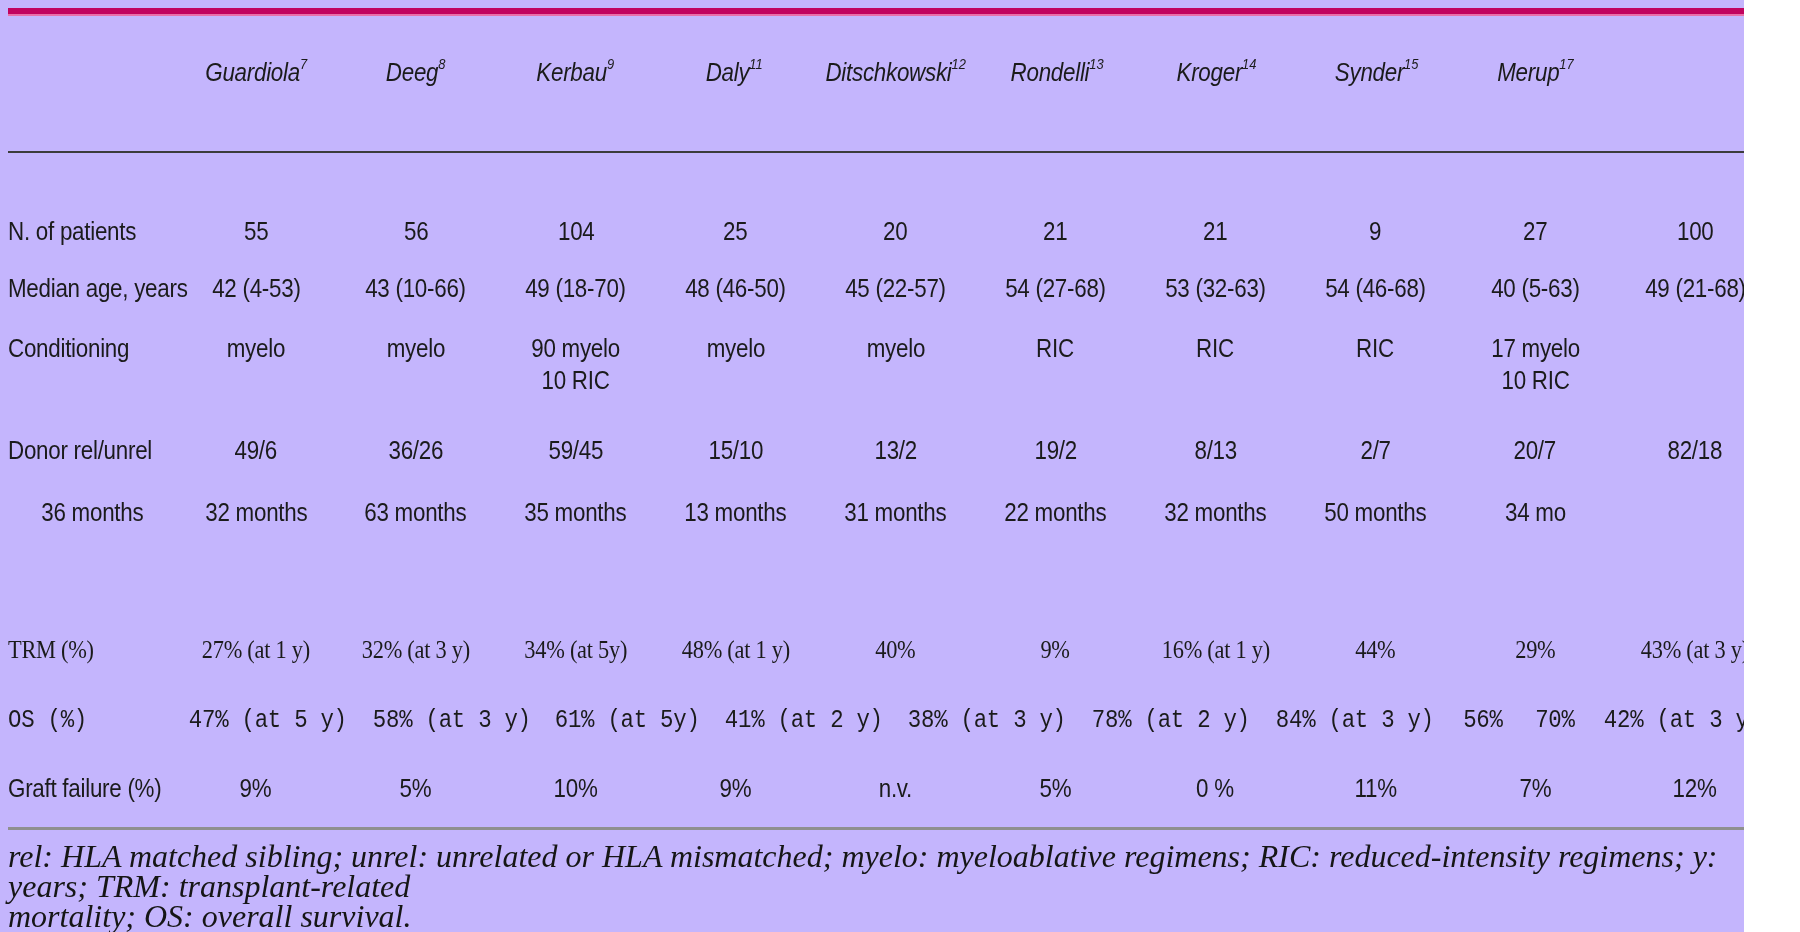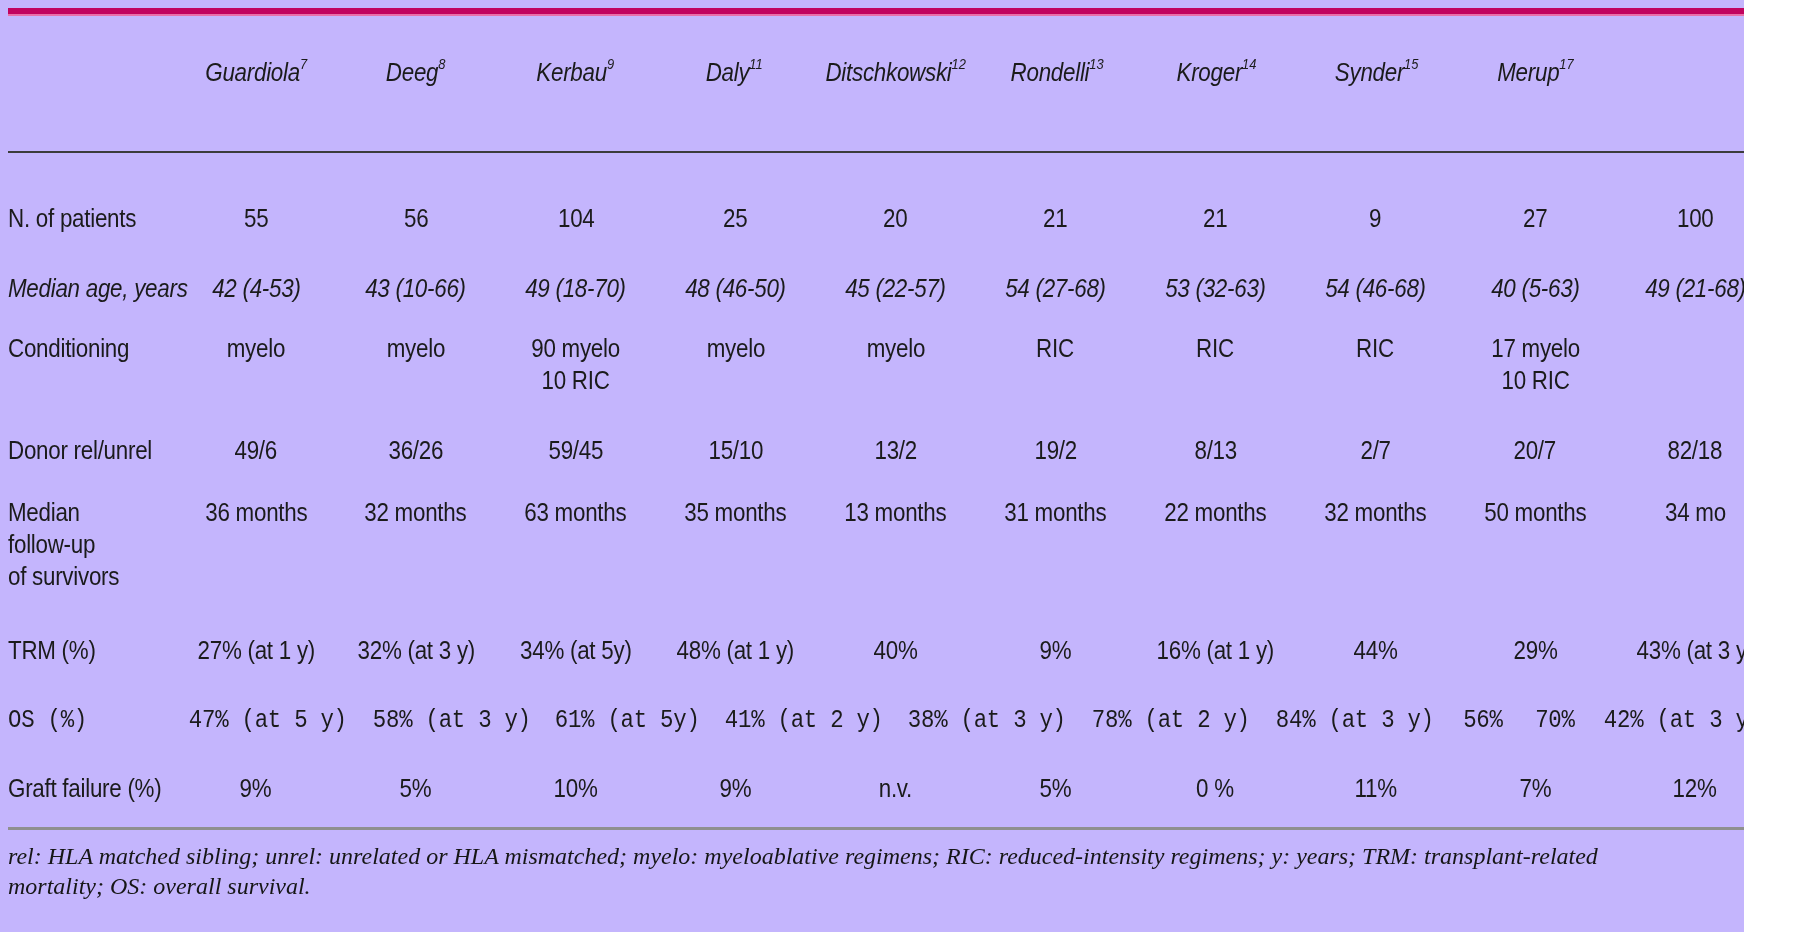--- a/index.html
+++ b/index.html
@@ -16,26 +16,26 @@
 
   .grid-row {
     display:grid;
     grid-template-columns:168px repeat(10, 1fr);
     align-items:start;
     box-sizing:border-box;
   }
 
   .header-row { height:137px; padding-top:40px; border-bottom:2px solid #3c3c3c; }
 
-  .r1 { height:100px; padding-top:49px; }
-  .r2 { height:65px;  padding-top:19px;font-style:italic; }
+  .r1 { height:100px; padding-top:62px; }
+  .r2 { height:65px;  padding-top:19px; }
   .r3 { height:98px;  padding-top:14px; }
   .r4 { height:65px;  padding-top:18px; }
   .r5 { height:131px; padding-top:15px; }
-  .r6 { height:73px;  padding-top:22px; }
+  .r6 { height:73px;  padding-top:22px;font-family:Liberation Serif, serif; }
   .r7 { height:69px;  padding-top:19px;font-family:Liberation Mono, monospace; }
   .r8 { height:73px;  padding-top:18px; }
 
   .cell {
     font-size:26px; line-height:32px; letter-spacing:-0.3px;
     text-align:center; white-space:pre;
   }
   .cell .t {
     display:inline-block; transform:scaleX(0.86); transform-origin:center top;
     text-align:center;
@@ -47,21 +47,21 @@
   .head sup {
     font-style:italic; font-size:15px; letter-spacing:0;
     position:relative; top:-2px; vertical-align:super; line-height:0;
   }
 
   .bottom-rule { border-top:3px solid #8f8f8f; }
 
   .footnote {
     margin-top:11px; width:1760px;
     font-family:"Liberation Serif", serif; font-style:italic;
-    font-size:24px; line-height:30px; white-space:pre-line; color:#161616;
+    font-size:32px; line-height:30px; white-space:pre-line; color:#161616;
   }
 </style>
 </head>
 <body>
 
 <div class="page">
   <div class="tbl">
 
     <div class="accent-bar"></div>
 
@@ -129,23 +129,20 @@
       <div class="cell"><span class="t">15/10</span></div>
       <div class="cell"><span class="t">13/2</span></div>
       <div class="cell"><span class="t">19/2</span></div>
       <div class="cell"><span class="t">8/13</span></div>
       <div class="cell"><span class="t">2/7</span></div>
       <div class="cell"><span class="t">20/7</span></div>
       <div class="cell"><span class="t">82/18</span></div>
     </div>
 
     <div class="grid-row r5">
-      <div class="cell lab"><span class="t">Median
-follow-up
-of survivors</span></div>
       <div class="cell"><span class="t">36 months</span></div>
       <div class="cell"><span class="t">32 months</span></div>
       <div class="cell"><span class="t">63 months</span></div>
       <div class="cell"><span class="t">35 months</span></div>
       <div class="cell"><span class="t">13 months</span></div>
       <div class="cell"><span class="t">31 months</span></div>
       <div class="cell"><span class="t">22 months</span></div>
       <div class="cell"><span class="t">32 months</span></div>
       <div class="cell"><span class="t">50 months</span></div>
       <div class="cell"><span class="t">34 mo</span></div>

